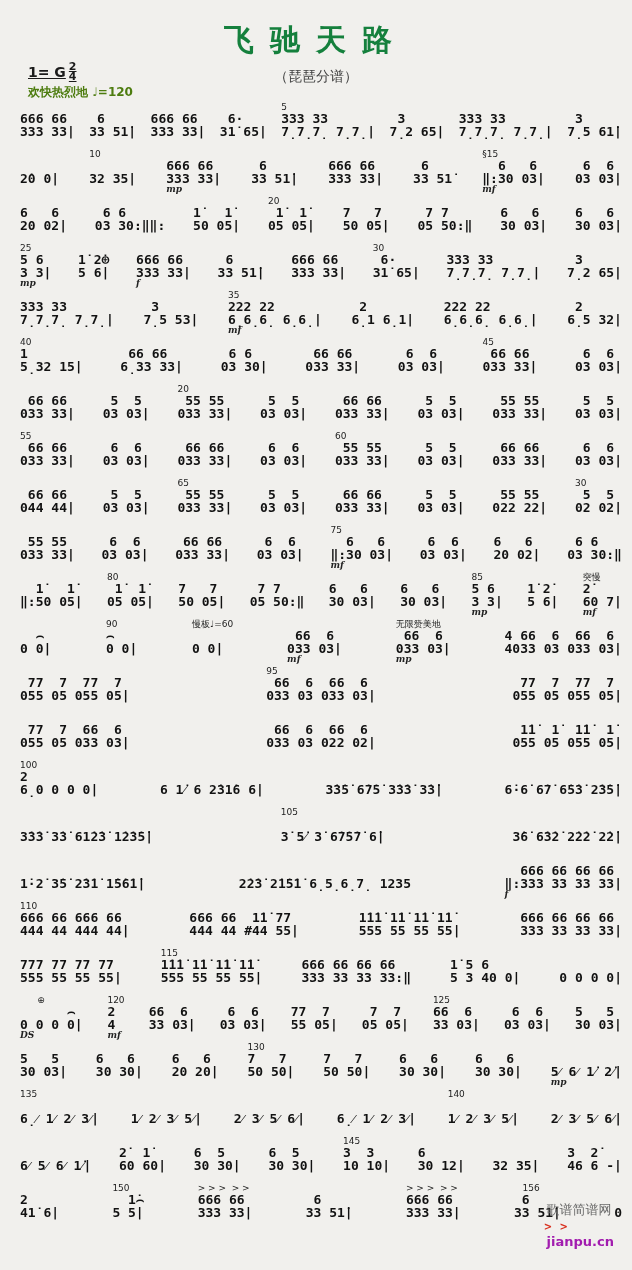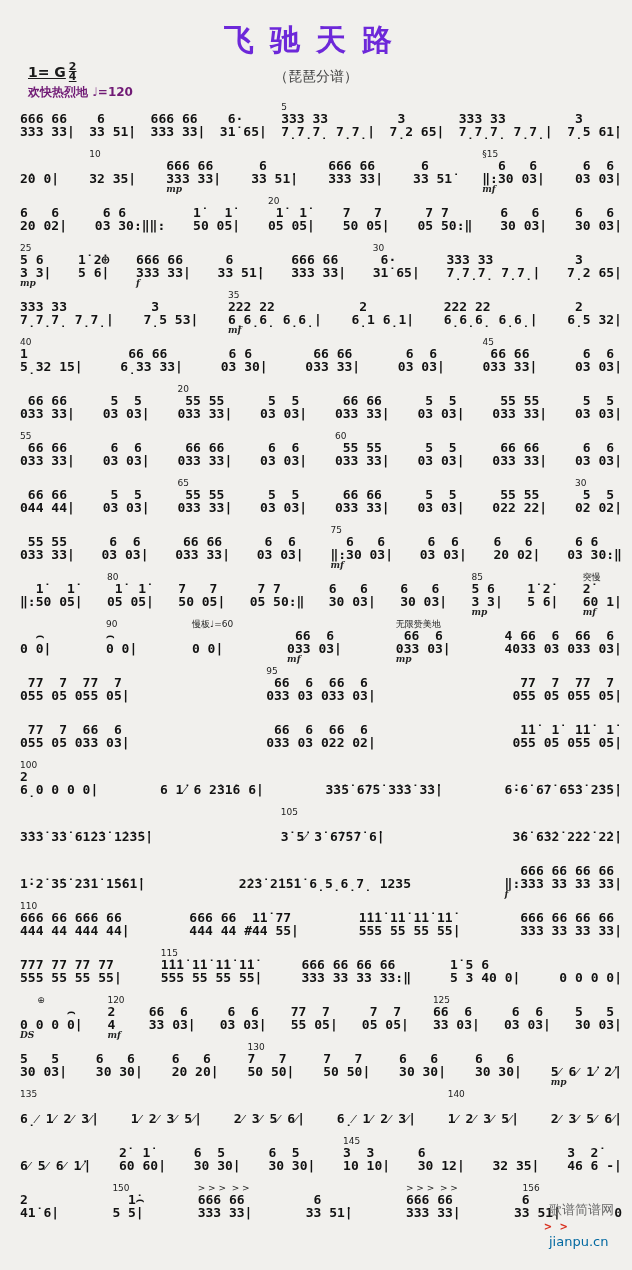--- a/index.html
+++ b/index.html
@@ -6,50 +6,50 @@
   body{
     width:632px;height:1270px;overflow:hidden;position:relative;
     background:#f1f0ed;color:#161616;
     font-family:"DejaVu Sans",sans-serif;
   }
   .page{position:relative;width:632px;height:1270px;}
   .header{position:relative;height:102px;}
   .title{
     text-align:center;padding-top:20px;
     font-size:30px;font-weight:bold;letter-spacing:16px;
-    color:#6d28d9;font-family:"DejaVu Sans",sans-serif;
+    color:#15803d;font-family:"DejaVu Sans",sans-serif;
   }
   .subtitle{
     position:absolute;top:68px;left:0;right:0;text-align:center;
     font-size:14px;color:#404040;
   }
   .keyline{
     position:absolute;top:62px;left:28px;font-size:14px;font-weight:bold;color:#1b1b1b;
     display:flex;align-items:center;gap:3px;text-decoration:underline;
   }
   .meter{display:inline-flex;flex-direction:column;align-items:center;
     font-size:11px;line-height:10px;font-weight:bold;}
   .tempoline{
-    position:absolute;top:84px;left:28px;font-size:12px;font-weight:bold;color:#701a75;
+    position:absolute;top:84px;left:28px;font-size:12px;font-weight:bold;color:#4d7c0f;
   }
   .score{padding:0 10px 0 20px;}
   .sys{display:flex;justify-content:space-between;align-items:flex-start;
        margin-bottom:3px;}
   .cell{display:flex;flex-direction:column;flex:none;}
   .rn{height:10px;font-size:9px;line-height:10px;color:#222;white-space:pre;
       font-family:"DejaVu Sans","DejaVu Sans Mono",sans-serif;}
   .rt,.rb{height:13px;font-size:13px;line-height:13px;font-weight:bold;
       white-space:pre;font-family:"DejaVu Sans Mono",monospace;color:#121212;}
   .rd{height:8px;font-size:9px;line-height:8px;font-style:italic;font-weight:bold;
       color:#222;white-space:pre;font-family:"DejaVu Serif",serif;}
   .watermark{
     position:absolute;right:18px;bottom:6px;font-size:13px;color:#6a6a6a;
     white-space:pre;
   }
-  .watermark .site-url{color:#0369a1;font-weight:normal;}
+  .watermark .site-url{color:#a21caf;font-weight:bold;}
   .red-marks{
     position:absolute;right:62px;bottom:38px;color:#d9301f;font-size:10px;
     font-weight:bold;letter-spacing:2px;white-space:pre;
   }
 </style>
 </head>
 <body>
 
 <div class="page">
 
@@ -597,21 +597,21 @@
         </div>
         <div class="cell">
           <div class="rn"> </div>
           <div class="rt">1̇ 2̇ </div>
           <div class="rb">5 6|</div>
           <div class="rd"> </div>
         </div>
         <div class="cell">
           <div class="rn">突慢</div>
           <div class="rt">2̇    </div>
-          <div class="rb">60 1|</div>
+          <div class="rb">60 7|</div>
           <div class="rd">mf</div>
         </div>
       </div>
       <div class="sys">
         <div class="cell">
           <div class="rn"> </div>
           <div class="rt">  ⌢ </div>
           <div class="rb">0 0|</div>
           <div class="rd"> </div>
         </div>

